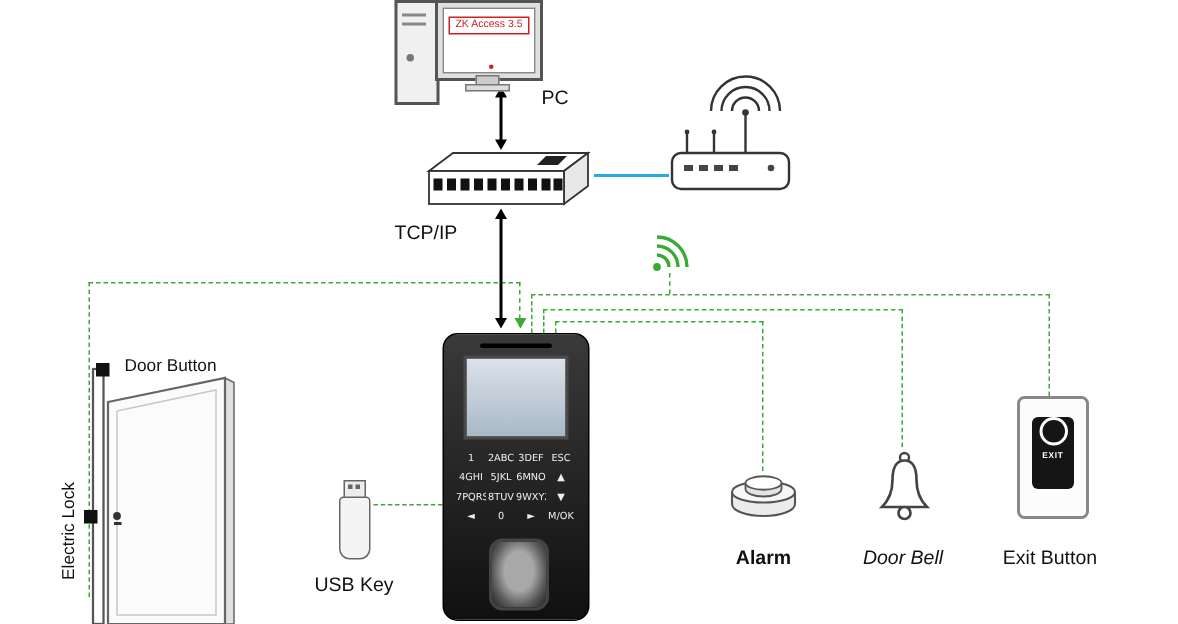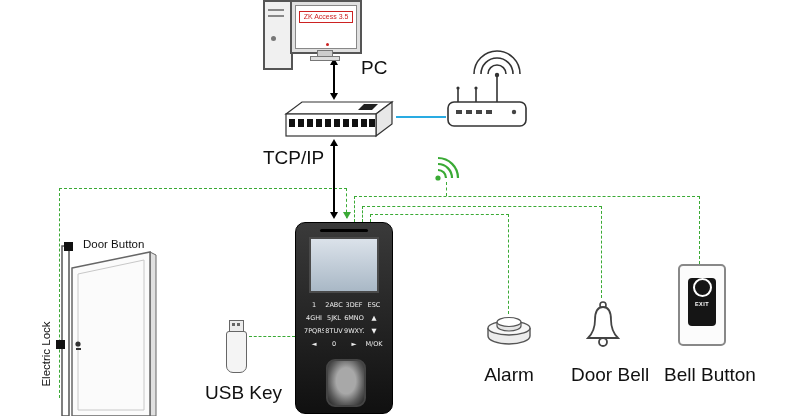--- a/index.html
+++ b/index.html
@@ -6,21 +6,21 @@
     --connection-green:#3aaa35;
     --ethernet-blue:#29abe2;
     --line-black:#000000;
     --accent-red:#cc2222;
   }
   html,body{margin:0;padding:0;background:#fff;}
   .canvas{
     position:relative;width:785px;height:416px;background:#fff;overflow:hidden;
     font-family:"Liberation Sans", sans-serif;color:#111;
   }
-  .lbl{position:absolute;font-size:19px;color:#111;white-space:nowrap;}
+  .lbl{position:absolute;font-size:13px;color:#111;white-space:nowrap;}
   .lbl.small{font-size:11.5px;}
   .lbl.center{text-align:center;}
   .dash-h{position:absolute;border-top:1.5px dashed var(--connection-green);}
   .dash-v{position:absolute;border-left:1.5px dashed var(--connection-green);}
   .solid-v{position:absolute;border-left:2px solid var(--line-black);}
   .solid-h{position:absolute;border-top:2px solid var(--ethernet-blue);}
   .arrow{position:absolute;width:0;height:0;}
   .arrow-up{border-left:4px solid transparent;border-right:4px solid transparent;border-bottom:7px solid var(--line-black);}
   .arrow-down{border-left:4px solid transparent;border-right:4px solid transparent;border-top:7px solid var(--line-black);}
   .arrow-down.green{border-top-color:var(--connection-green);}
@@ -200,30 +200,30 @@
   </div>
   <div class="usb-body"></div>
   <div class="lbl center" style="left:205px;top:382px;width:62px;">USB Key</div>
 
   <svg style="left:484px;top:312px;" width="50" height="36" viewBox="0 0 50 36">
     <path d="M4,16 L4,24 A21,8 0 0 0 46,24 L46,16" fill="#ececec" stroke="#555" stroke-width="1.4"></path>
     <ellipse cx="25" cy="16" rx="21" ry="7" fill="#f7f7f7" stroke="#555" stroke-width="1.4"></ellipse>
     <path d="M13,10 L13,14 A12,5 0 0 0 37,14 L37,10" fill="#e4e4e4" stroke="#555" stroke-width="1.2"></path>
     <ellipse cx="25" cy="10" rx="12" ry="4.5" fill="#ffffff" stroke="#555" stroke-width="1.2"></ellipse>
   </svg>
-  <div class="lbl center" style="left:479px;top:364px;width:60px;">Alarm</div>
+  <div class="lbl center" style="left:479px;top:364px;width:60px;font-weight:bold;">Alarm</div>
 
   <svg style="left:582px;top:298px;" width="42" height="56" viewBox="0 0 42 56">
     <circle cx="21" cy="7" r="3" fill="#ffffff" stroke="#444" stroke-width="1.6"></circle>
     <path d="M21,9 C15,9 13,15 13,22 C13,32 9,37 6,40 L36,40 C33,37 29,32 29,22 C29,15 27,9 21,9 Z" fill="#ffffff" stroke="#444" stroke-width="1.8"></path>
     <circle cx="21" cy="44" r="4" fill="#ffffff" stroke="#444" stroke-width="1.8"></circle>
   </svg>
-  <div class="lbl center" style="left:571px;top:364px;width:62px;">Door Bell</div>
+  <div class="lbl center" style="left:571px;top:364px;width:62px;font-style:italic;">Door Bell</div>
 
   <div class="exit-plate">
     <div class="exit-inner">
       <div class="exit-circle"></div>
       <div class="exit-text">EXIT</div>
     </div>
   </div>
-  <div class="lbl center" style="left:664px;top:364px;width:72px;">Bell Button</div>
+  <div class="lbl center" style="left:664px;top:364px;width:72px;">Exit Button</div>
 
 </div>
 
 </body></html>

